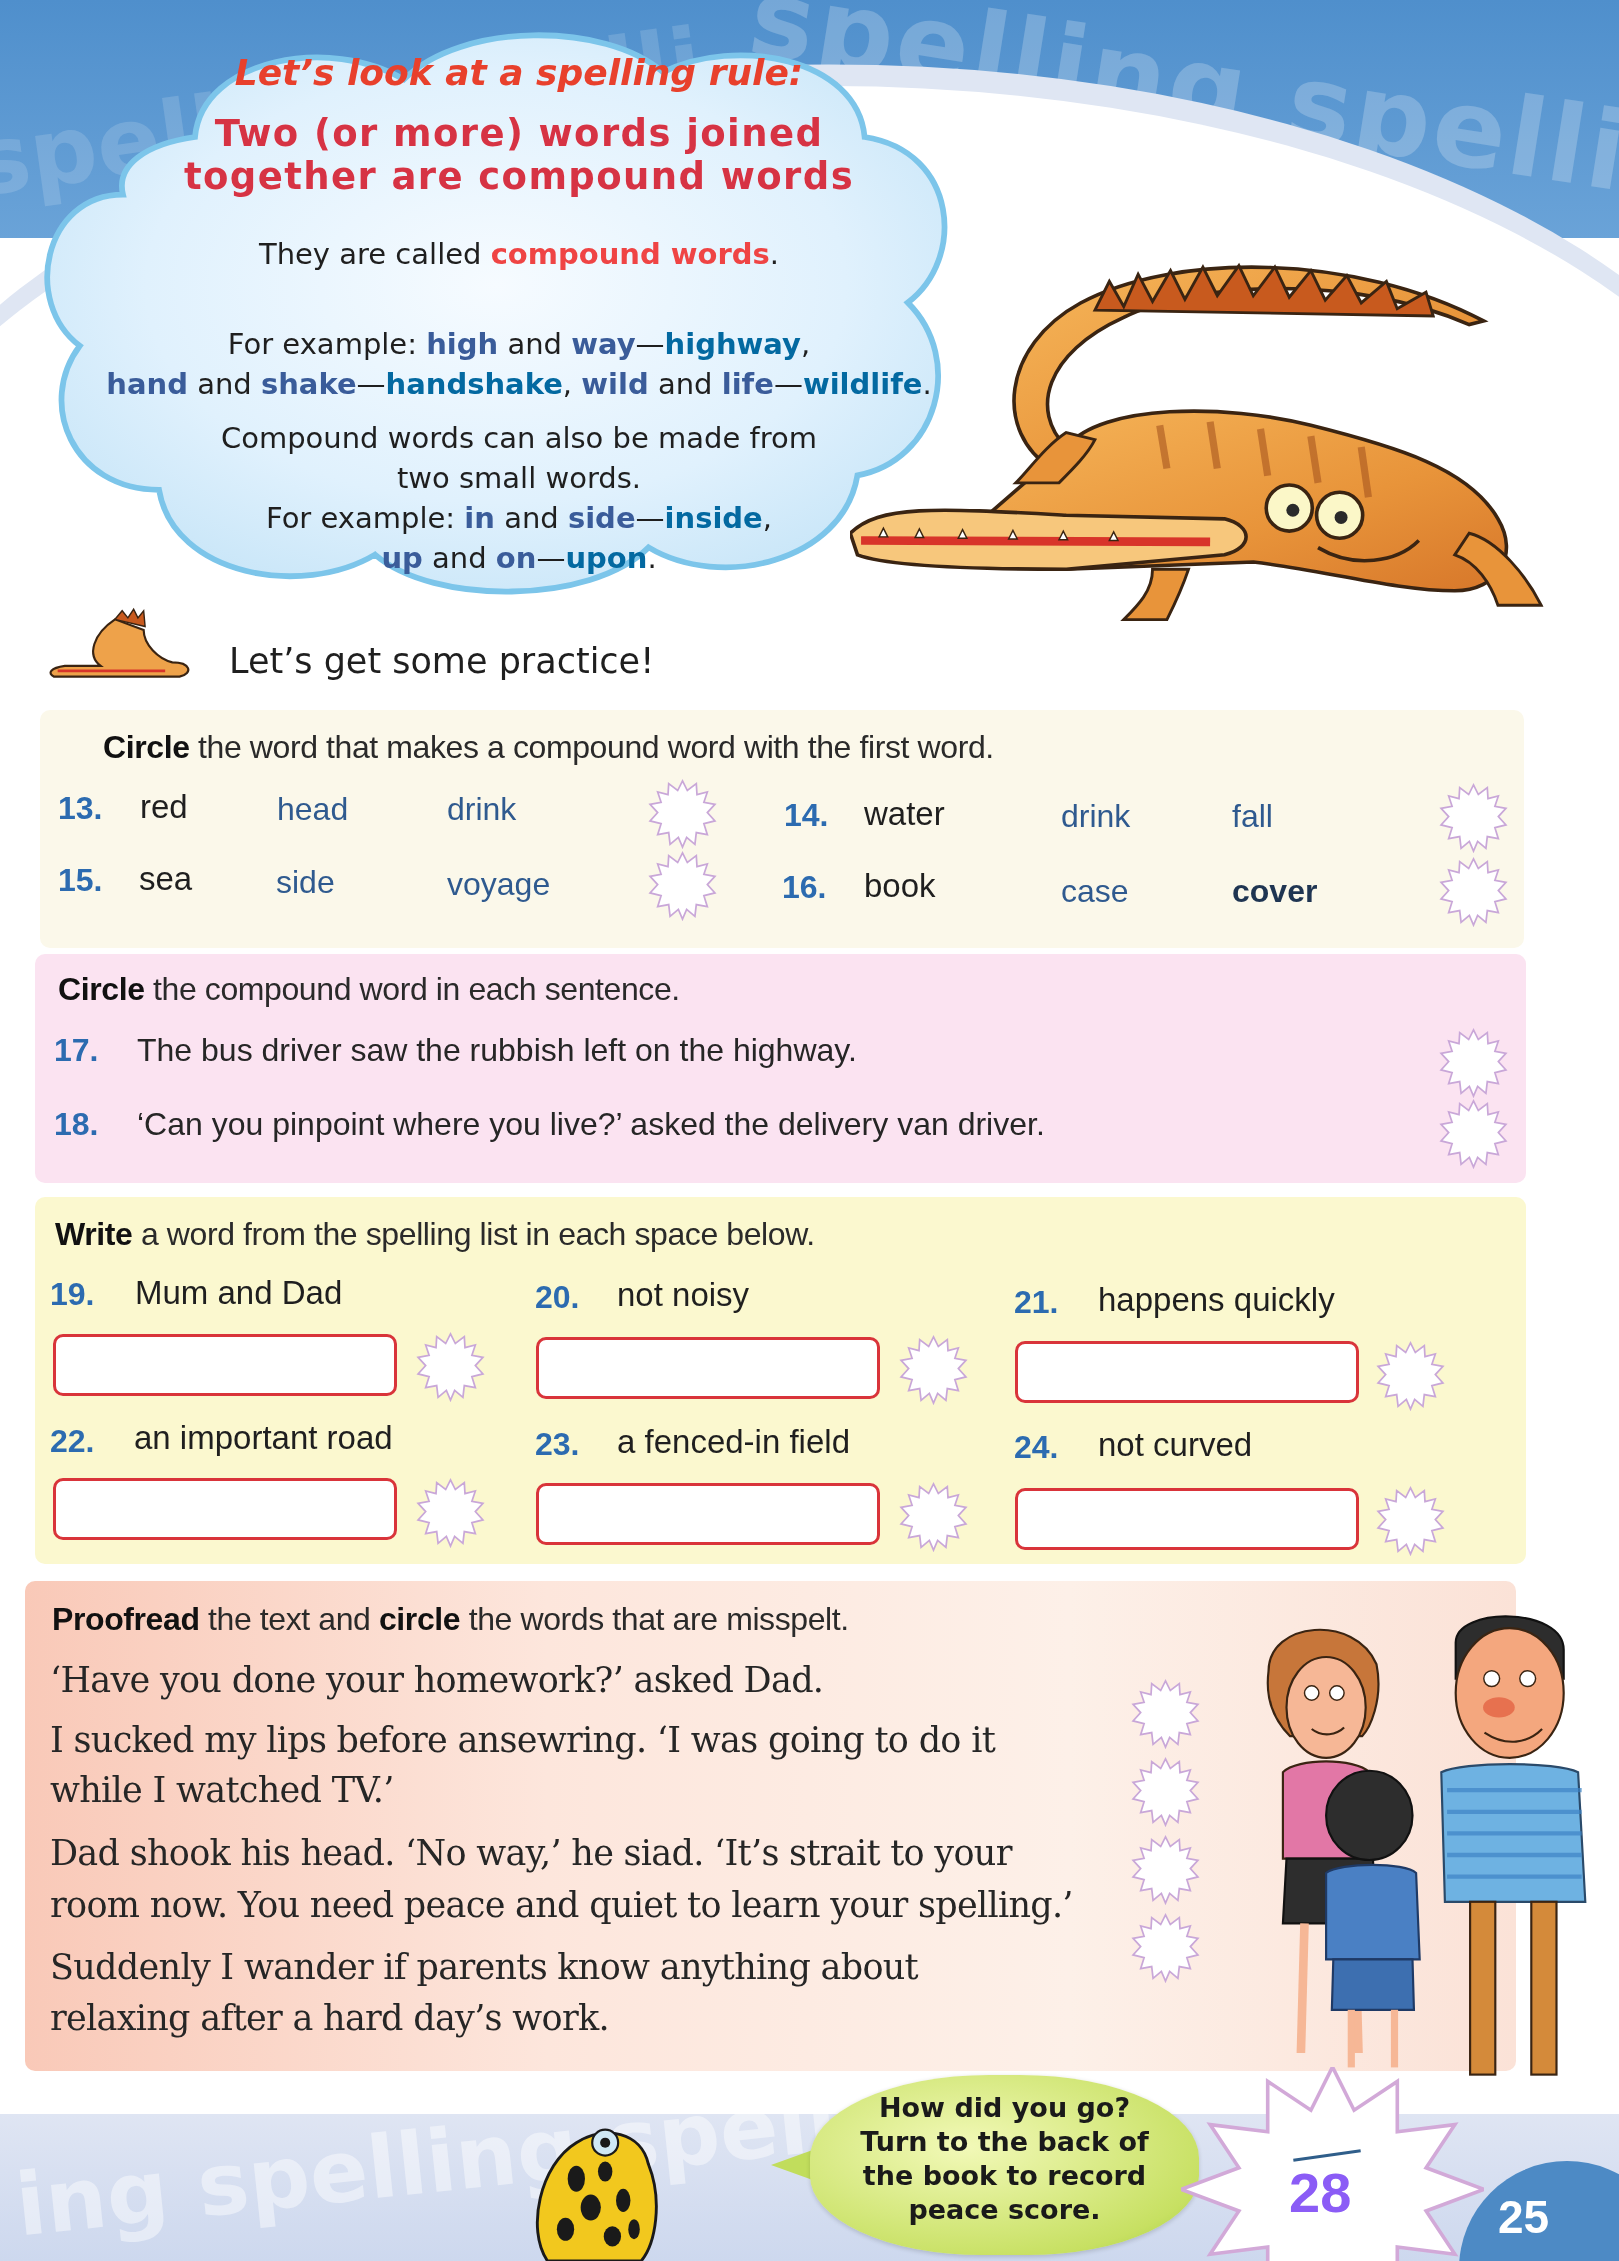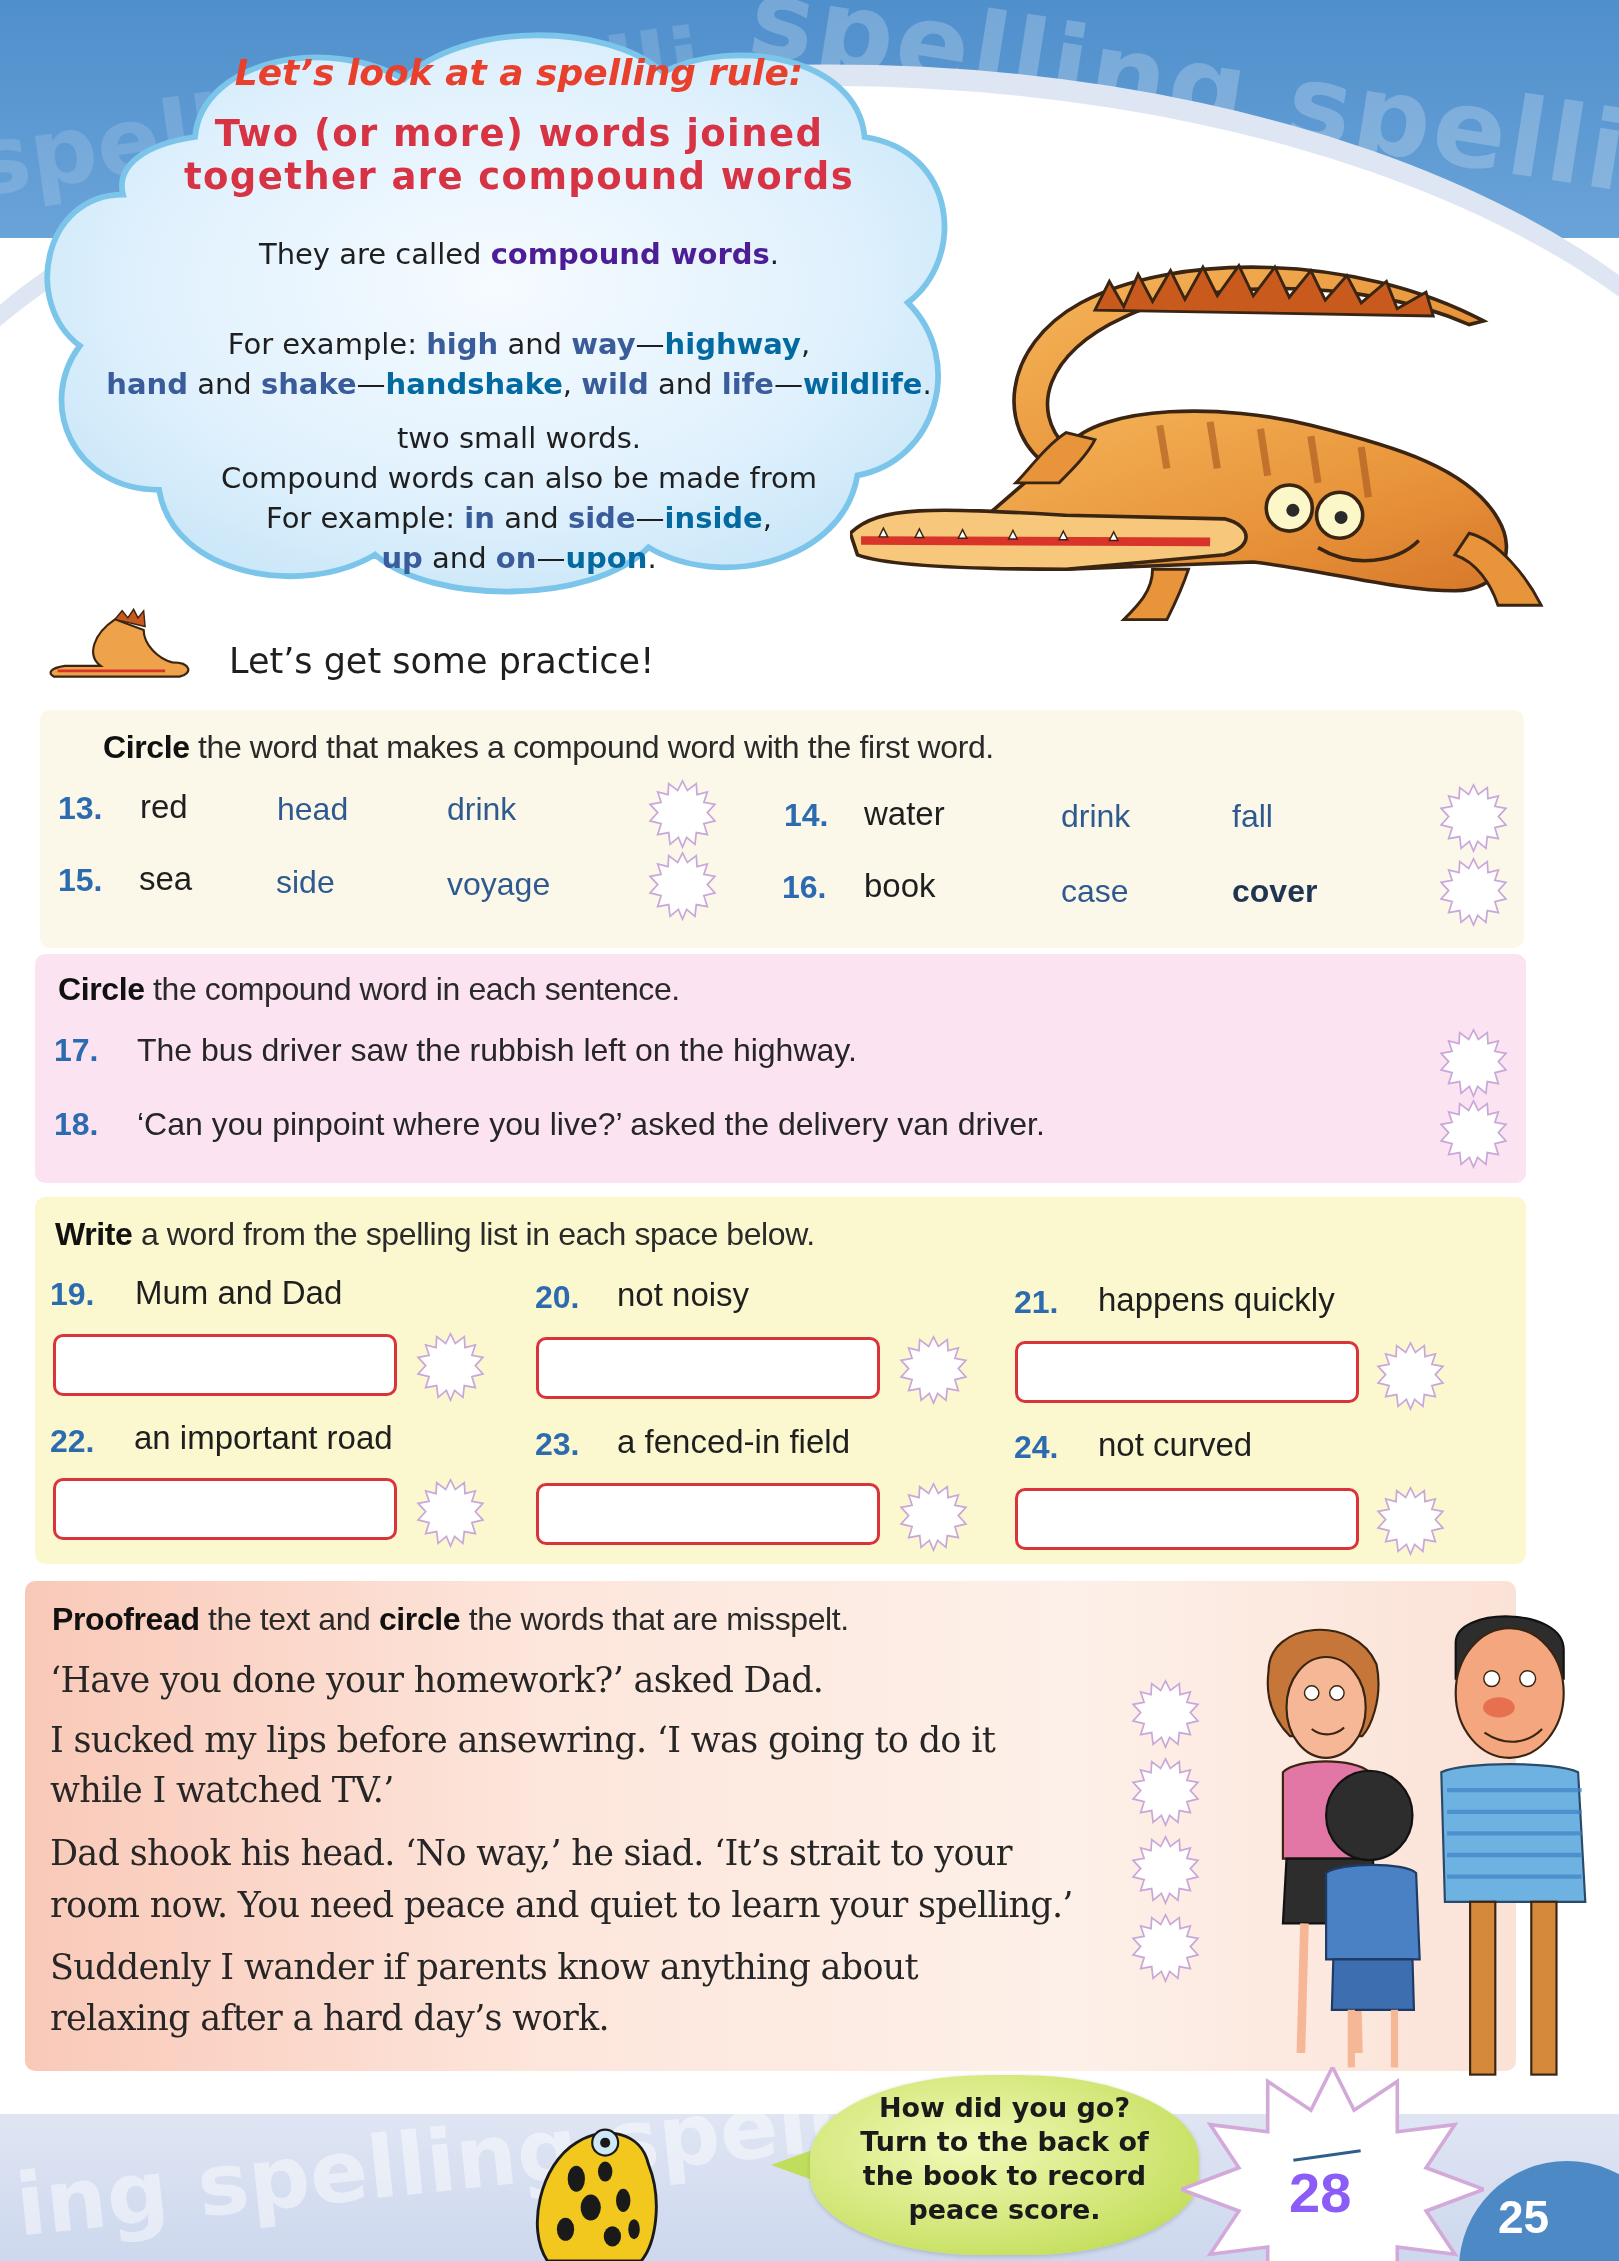--- a/index.html
+++ b/index.html
@@ -45,21 +45,21 @@
     letter-spacing: 1.4px; text-shadow: 0 0 0.7px #ffffff;
     font-family: "DejaVu Sans", sans-serif;
   }
   .rule-para {
     position: absolute; left: 0; width: 980px;
     font-size: 29px; color: #1f1f1f; line-height: 40px;
     font-family: "DejaVu Sans", sans-serif;
   }
   .w-blue { color: #3a5c9a; font-weight: bold; }
   .w-red { color: #0369a1; font-weight: bold; }
-  .w-bold { font-weight: bold; color: #4c1d95; }
+  .w-bold { font-weight: bold; color: #ef4444; }
 
   
   .croc-big { position: absolute; left: 850px; top: 231px; width: 749px; height: 403px; z-index: 2; }
   .croc-small { position: absolute; left: 36px; top: 605px; width: 158px; height: 86px; }
 
   .practice-title {
     position: absolute; left: 229px; top: 641px; font-size: 35px; color: #1f1f1f;
     font-family: "DejaVu Sans", sans-serif;
   }
 
@@ -191,22 +191,22 @@
   </div>
   <div class="rule-para" style="top:295px;">
     <div>
       <span>For example: </span><span class="w-blue">high</span> <span>and</span> <span class="w-blue">way</span><span>—</span><span class="w-red">highway</span>,
     </div>
     <div>
       <span class="w-blue">hand</span> <span>and</span> <span class="w-blue">shake</span><span>—</span><span class="w-red">handshake</span>, <span class="w-blue">wild</span> <span>and</span> <span class="w-blue">life</span><span>—</span><span class="w-red">wildlife</span>.
     </div>
   </div>
   <div class="rule-para" style="top:389px;">
+    <div>Compound words can also be made from</div>
     <div>two small words.</div>
-    <div>Compound words can also be made from</div>
     <div>
       <span>For example: </span><span class="w-blue">in</span> <span>and</span> <span class="w-blue">side</span><span>—</span><span class="w-red">inside</span>,
     </div>
     <div>
       <span class="w-blue">up</span> <span>and</span> <span class="w-blue">on</span><span>—</span><span class="w-red">upon</span>.
     </div>
   </div>
 </div>
 
 <div class="croc-big">

